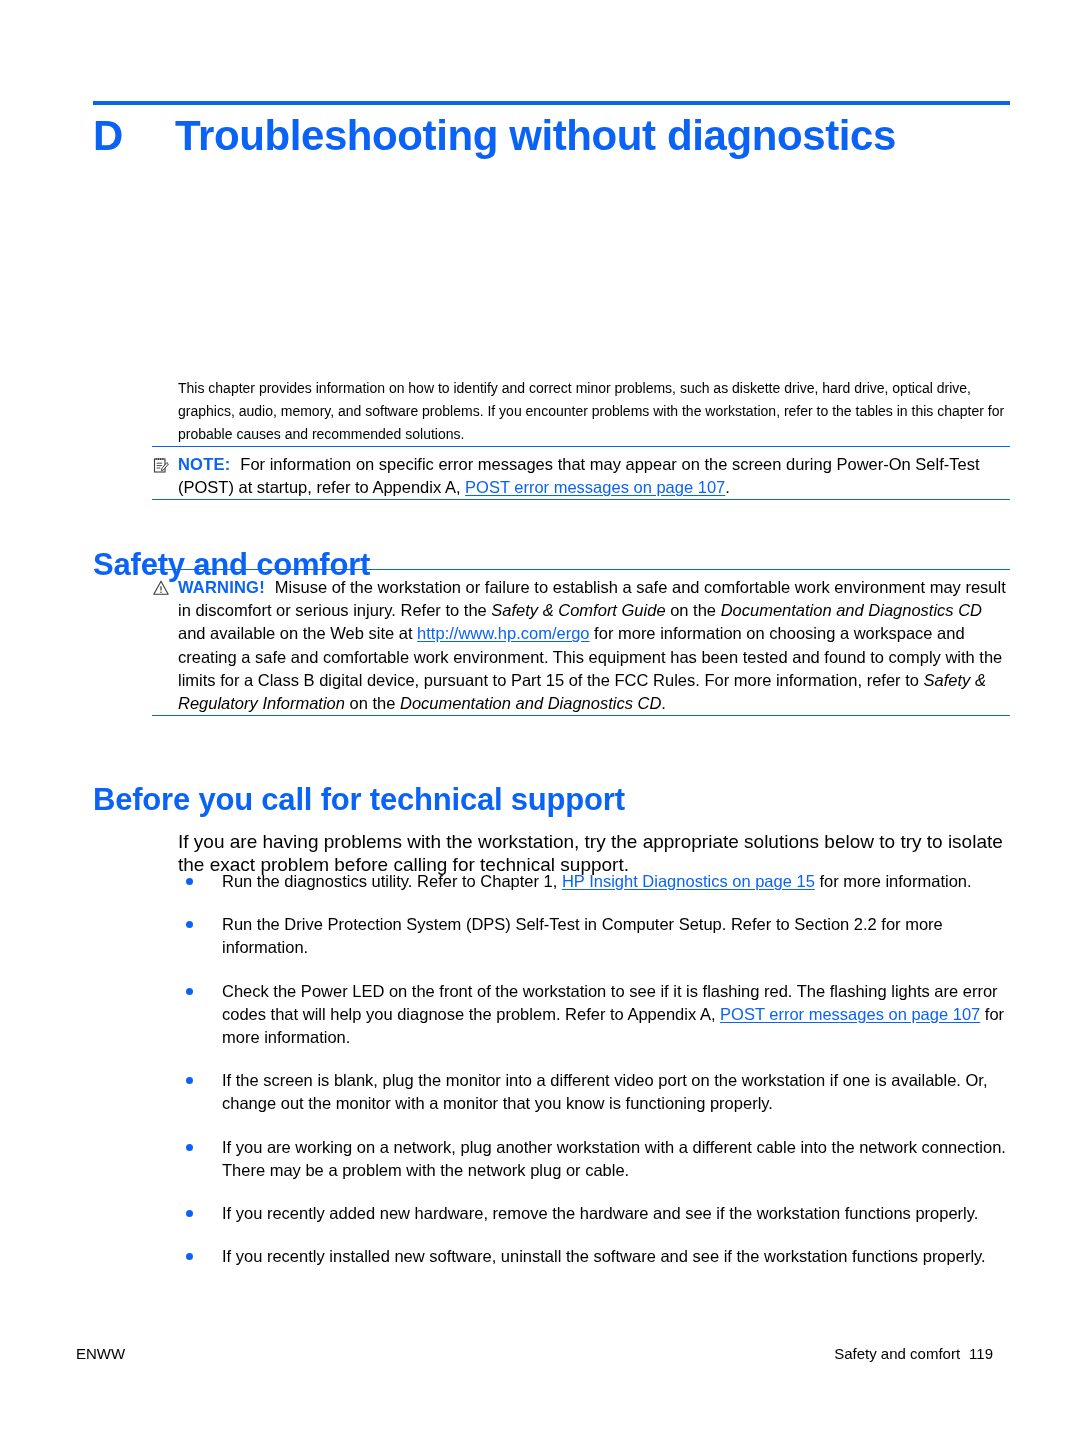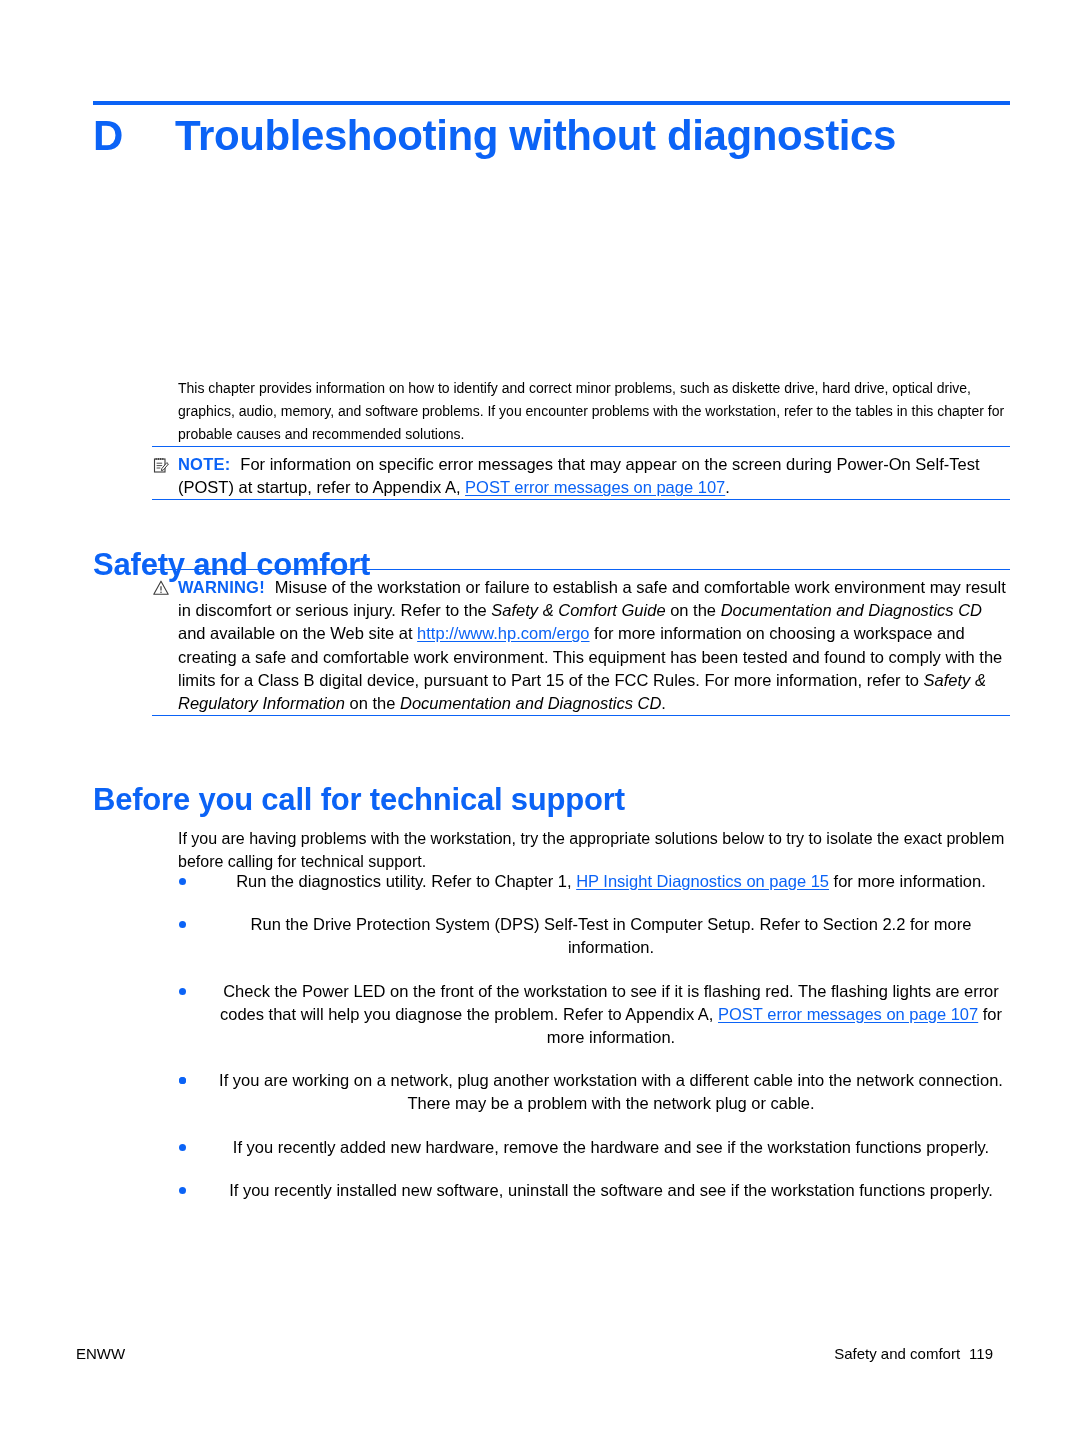--- a/index.html
+++ b/index.html
@@ -110,32 +110,31 @@
     line-height: 1.1;
   }
   #heading-safety { top: 522px; }
   #heading-before { top: 757px; }
 
   
   .body-para {
     position: absolute;
     left: 178px;
     width: 832px;
-    font-size: 16px;
+    font-size: 19px;
     line-height: 23.2px;
   }
   #para-before { top: 811px; }
 
   
   .bullets {
     position: absolute;
-    left: 177px;
+    left: 184px;
     top: 870px;
     width: 830px;
-    text-align: center;
   }
   .bullet-item {
     position: relative;
     padding-left: 38px;
     font-size: 16.5px;
     line-height: 23.2px;
     margin-bottom: 20px;
   }
   .bullet-item:last-child { margin-bottom: 0; }
   .bullet-dot {
@@ -229,21 +228,21 @@
 
     <div class="bullet-item">
       <span class="bullet-dot"></span><span>Run the Drive Protection System (DPS) Self-Test in Computer Setup. Refer to Section 2.2 for more information.</span>
     </div>
 
     <div class="bullet-item">
       <span class="bullet-dot"></span><span>Check the Power LED on the front of the workstation to see if it is flashing red. The flashing lights are error codes that will help you diagnose the problem. Refer to Appendix A, </span><a class="link" href="#">POST error messages on page 107</a><span> for more information.</span>
     </div>
 
     <div class="bullet-item">
-      <span class="bullet-dot"></span>
+      <span class="bullet-dot"></span><span>If the screen is blank, plug the monitor into a different video port on the workstation if one is available. Or, change out the monitor with a monitor that you know is functioning properly.</span>
     </div>
 
     <div class="bullet-item">
       <span class="bullet-dot"></span><span>If you are working on a network, plug another workstation with a different cable into the network connection. There may be a problem with the network plug or cable.</span>
     </div>
 
     <div class="bullet-item">
       <span class="bullet-dot"></span><span>If you recently added new hardware, remove the hardware and see if the workstation functions properly.</span>
     </div>
 

